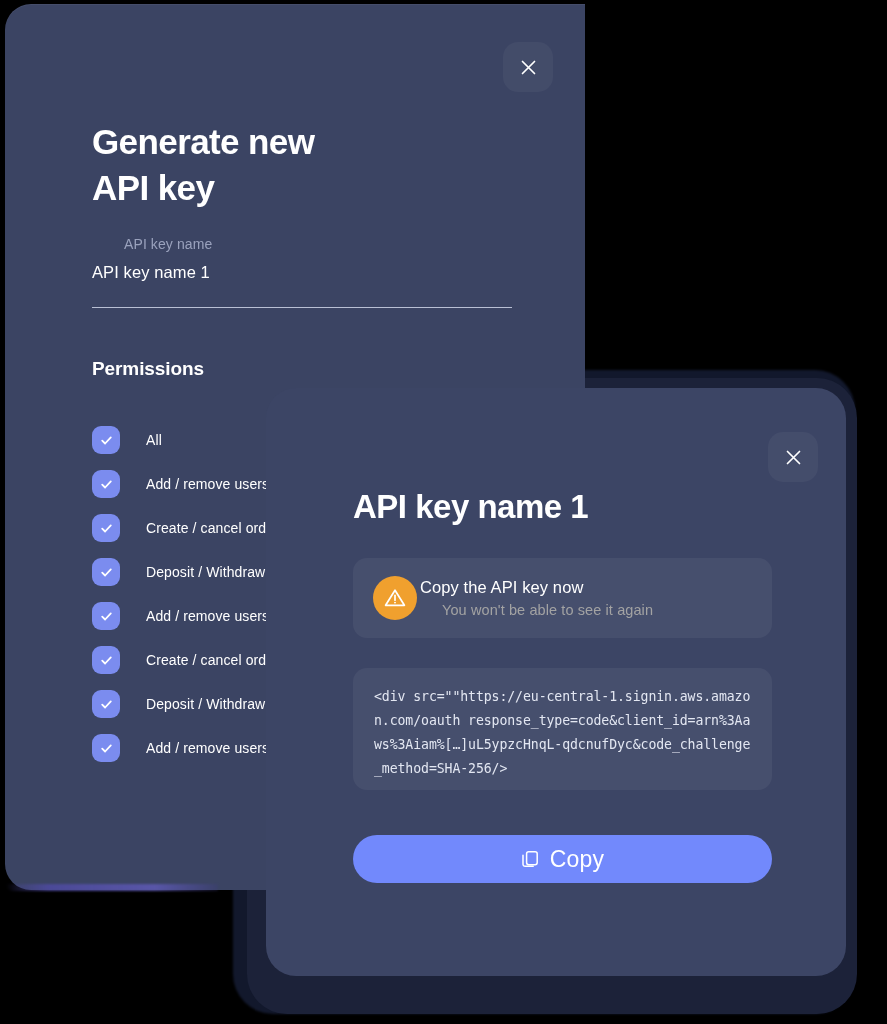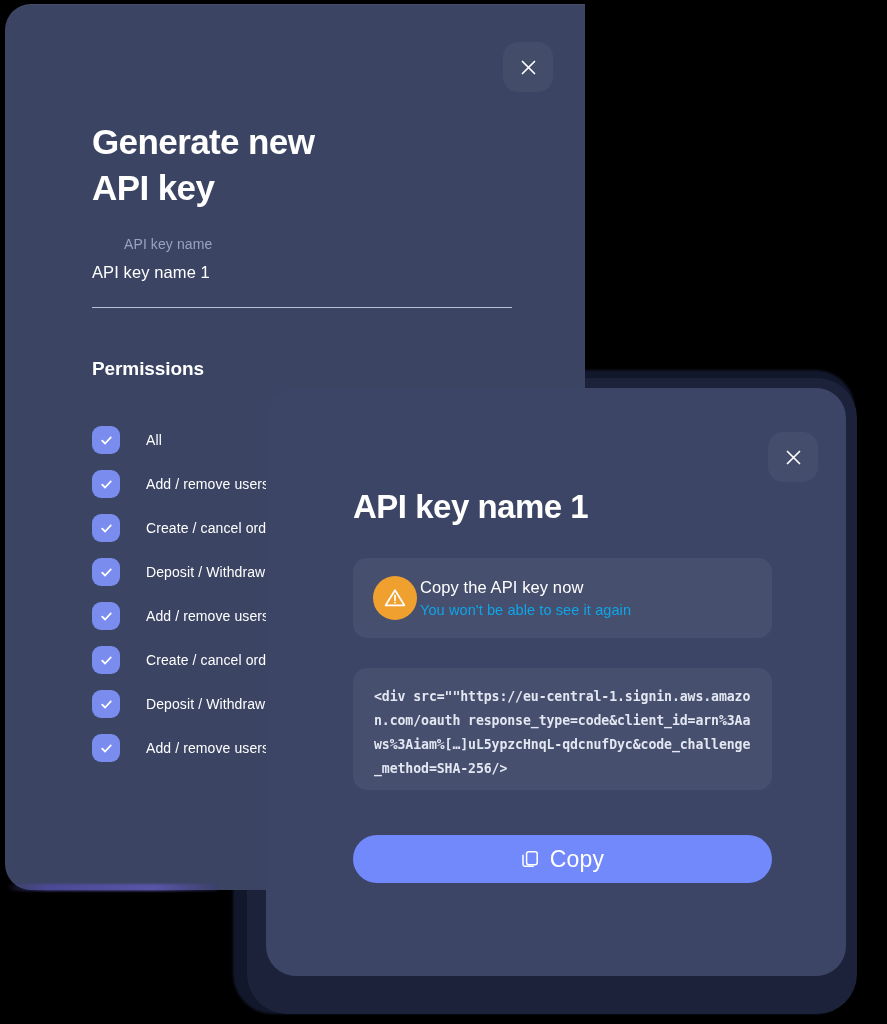--- a/index.html
+++ b/index.html
@@ -189,33 +189,33 @@
   }
   #warning-icon svg { display: block; }
   .warn-texts { display: flex; flex-direction: column; gap: 5px; }
   #warning-title {
     font-size: 16.5px;
     color: #ffffff;
     letter-spacing: .1px;
   }
   #warning-sub {
     font-size: 14.5px;
-    color: #0ea5e9;
+    color: #a3a3a3;
     letter-spacing: .1px;
+    margin-left: 22px;
   }
 
   #code-box {
     position: absolute;
     left: 353px; top: 668px;
     width: 419px; height: 122px;
     background: rgba(255,255,255,.055);
     border-radius: 14px;
     padding: 17px 21px;
     overflow: hidden;
-    font-weight: bold;
   }
   #code-text {
     font-family: "DejaVu Sans Mono", "Liberation Mono", monospace;
     font-size: 13.2px;
     line-height: 24px;
     color: #e3e7f2;
     white-space: pre-wrap;
     word-break: break-all;
     letter-spacing: -0.1px;
   }

